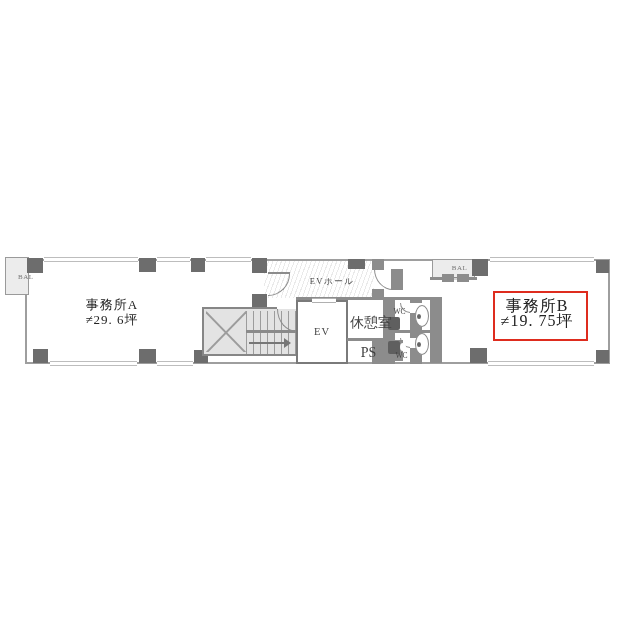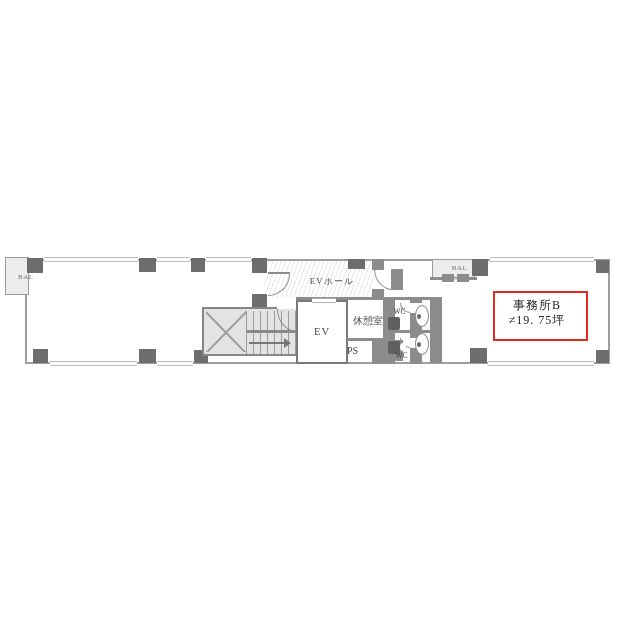--- a/index.html
+++ b/index.html
@@ -14,21 +14,21 @@
   .bal{background:#ececec;border:1.5px solid #9a9a9a;text-align:center;
        font-size:7px;color:#777;letter-spacing:.5px;line-height:1.4;}
   .hatch{background:repeating-linear-gradient(110deg,#eaeaea 0 1px,transparent 1px 4px);}
   .stair{background:#e3e3e3;border:2px solid #868686;}
   .steps{background:repeating-linear-gradient(90deg,#9c9c9c 0 1px,transparent 1px 7px);}
   .xline{position:absolute;height:1.5px;background:#9c9c9c;transform-origin:left center;}
   .arc{position:absolute;box-sizing:border-box;border:0 solid #8c8c8c;}
   .evroom{border:2.5px solid #7a7a7a;background:#fff;}
   .lbl{position:absolute;text-align:center;white-space:nowrap;}
   .lbl-room{font-size:13px;letter-spacing:1px;line-height:15px;color:#222;}
-  .lbl-small{font-size:10px;color:#444;}
+  .lbl-small{font-size:14px;color:#444;}
   .redbox{border:2.5px solid #de2c1e;background:transparent;}
   .toilet{background:#5f5f5f;border-radius:2px;}
   .toilet i{display:block;width:6px;height:8px;background:#fff;border-radius:50%;margin:2px auto 0;}
   .basin{border:1.5px solid #8a8a8a;border-radius:50%;background:#fff;}
   .basin i{position:absolute;left:1px;top:8px;width:4px;height:5px;background:#666;border-radius:50%;}
   .ticks{background:#fff;border-top:1px solid #b0b0b0;border-bottom:1px solid #b0b0b0;}
 </style>
 </head>
 <body>
 
@@ -122,24 +122,28 @@
     </div>
   <div class="abs basin" style="left:415px;top:305px;width:14px;height:22px;">
       <i></i>
     </div>
   <div class="abs basin" style="left:415px;top:333px;width:14px;height:22px;">
       <i></i>
     </div>
 
   <div class="abs redbox" style="left:493px;top:291px;width:95px;height:50px;"></div>
 
-  <div class="lbl lbl-room" style="left:493px;top:298px;width:88px;font-size:12px;">
+  <div class="lbl lbl-room" style="left:50px;top:297px;width:124px;">
+    <div>事務所A</div>
+    <div>≠29. 6坪</div>
+  </div>
+  <div class="lbl lbl-room" style="left:493px;top:298px;width:88px;font-size:16px;">
     <div>事務所B</div>
     <div>≠19. 75坪</div>
   </div>
   <div class="lbl lbl-small" style="left:292px;top:276px;width:80px;letter-spacing:1.5px;font-size:8.5px;">EVホール</div>
   <div class="lbl" style="left:296px;top:326px;width:52px;font-size:10.5px;letter-spacing:1px;color:#444;">EV</div>
   <div class="lbl lbl-small" style="left:350px;top:314px;width:36px;">休憩室</div>
-  <div class="lbl lbl-small" style="left:340px;top:345px;width:25px;">PS</div>
+  <div class="lbl lbl-small" style="left:356px;top:345px;width:25px;">PS</div>
   <div class="lbl lbl-small" style="left:388px;top:307px;width:23px;font-size:7.5px;">WC</div>
   <div class="lbl lbl-small" style="left:390px;top:351px;width:23px;font-size:7.5px;">WC</div>
 
 </div>
 
 </body></html>

